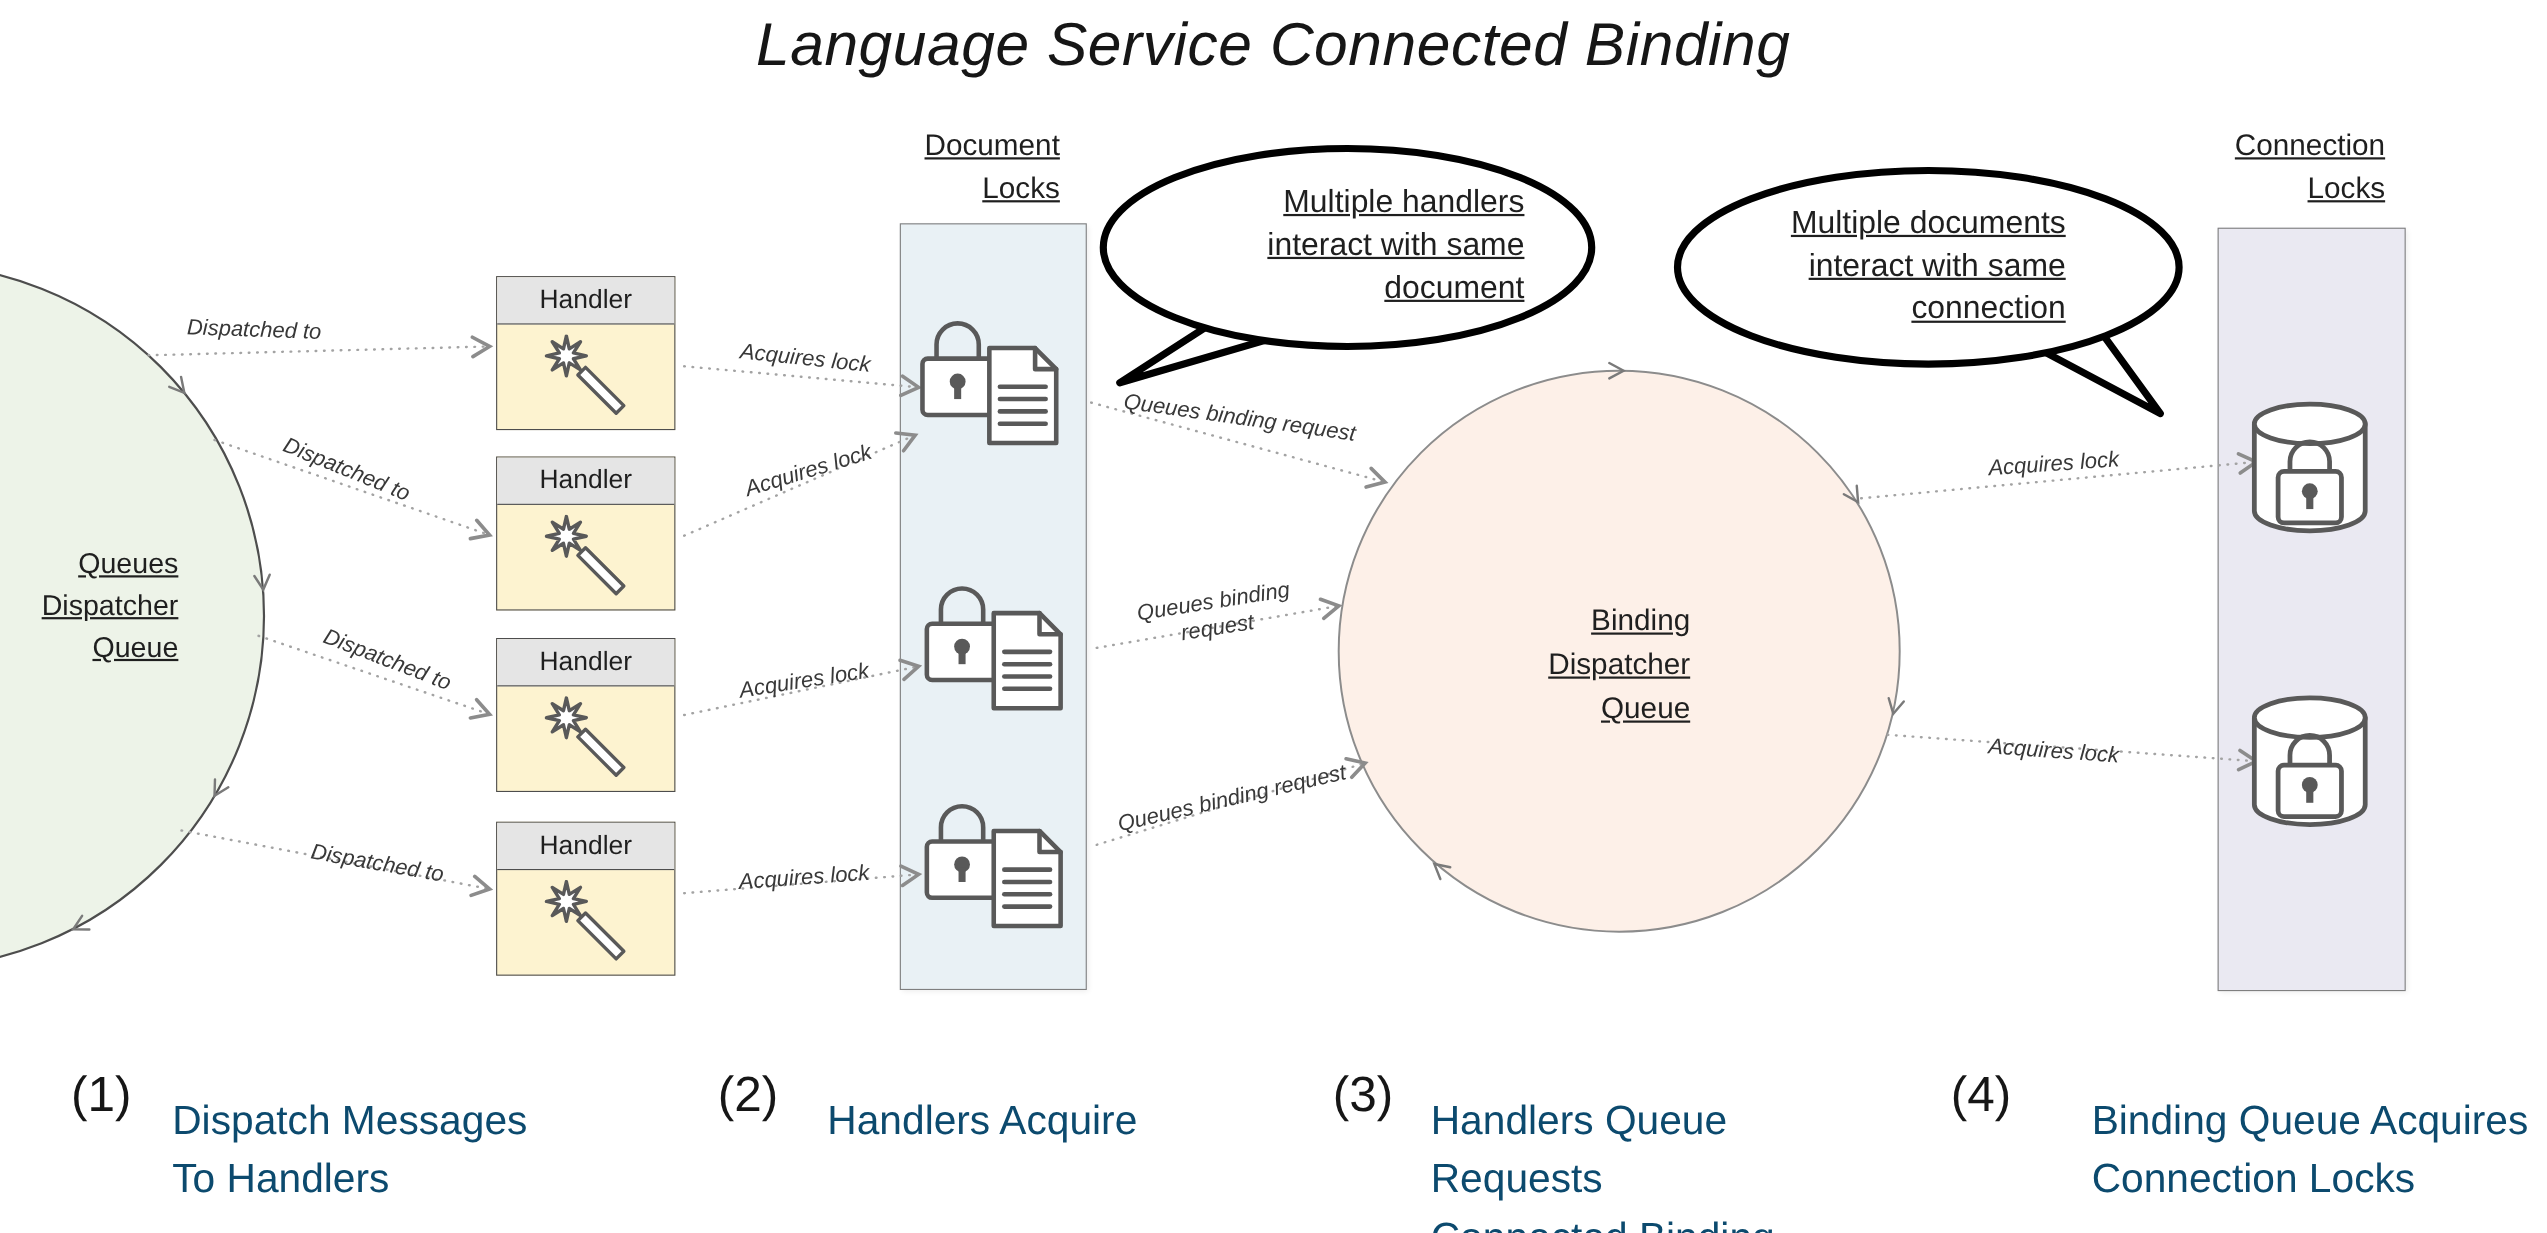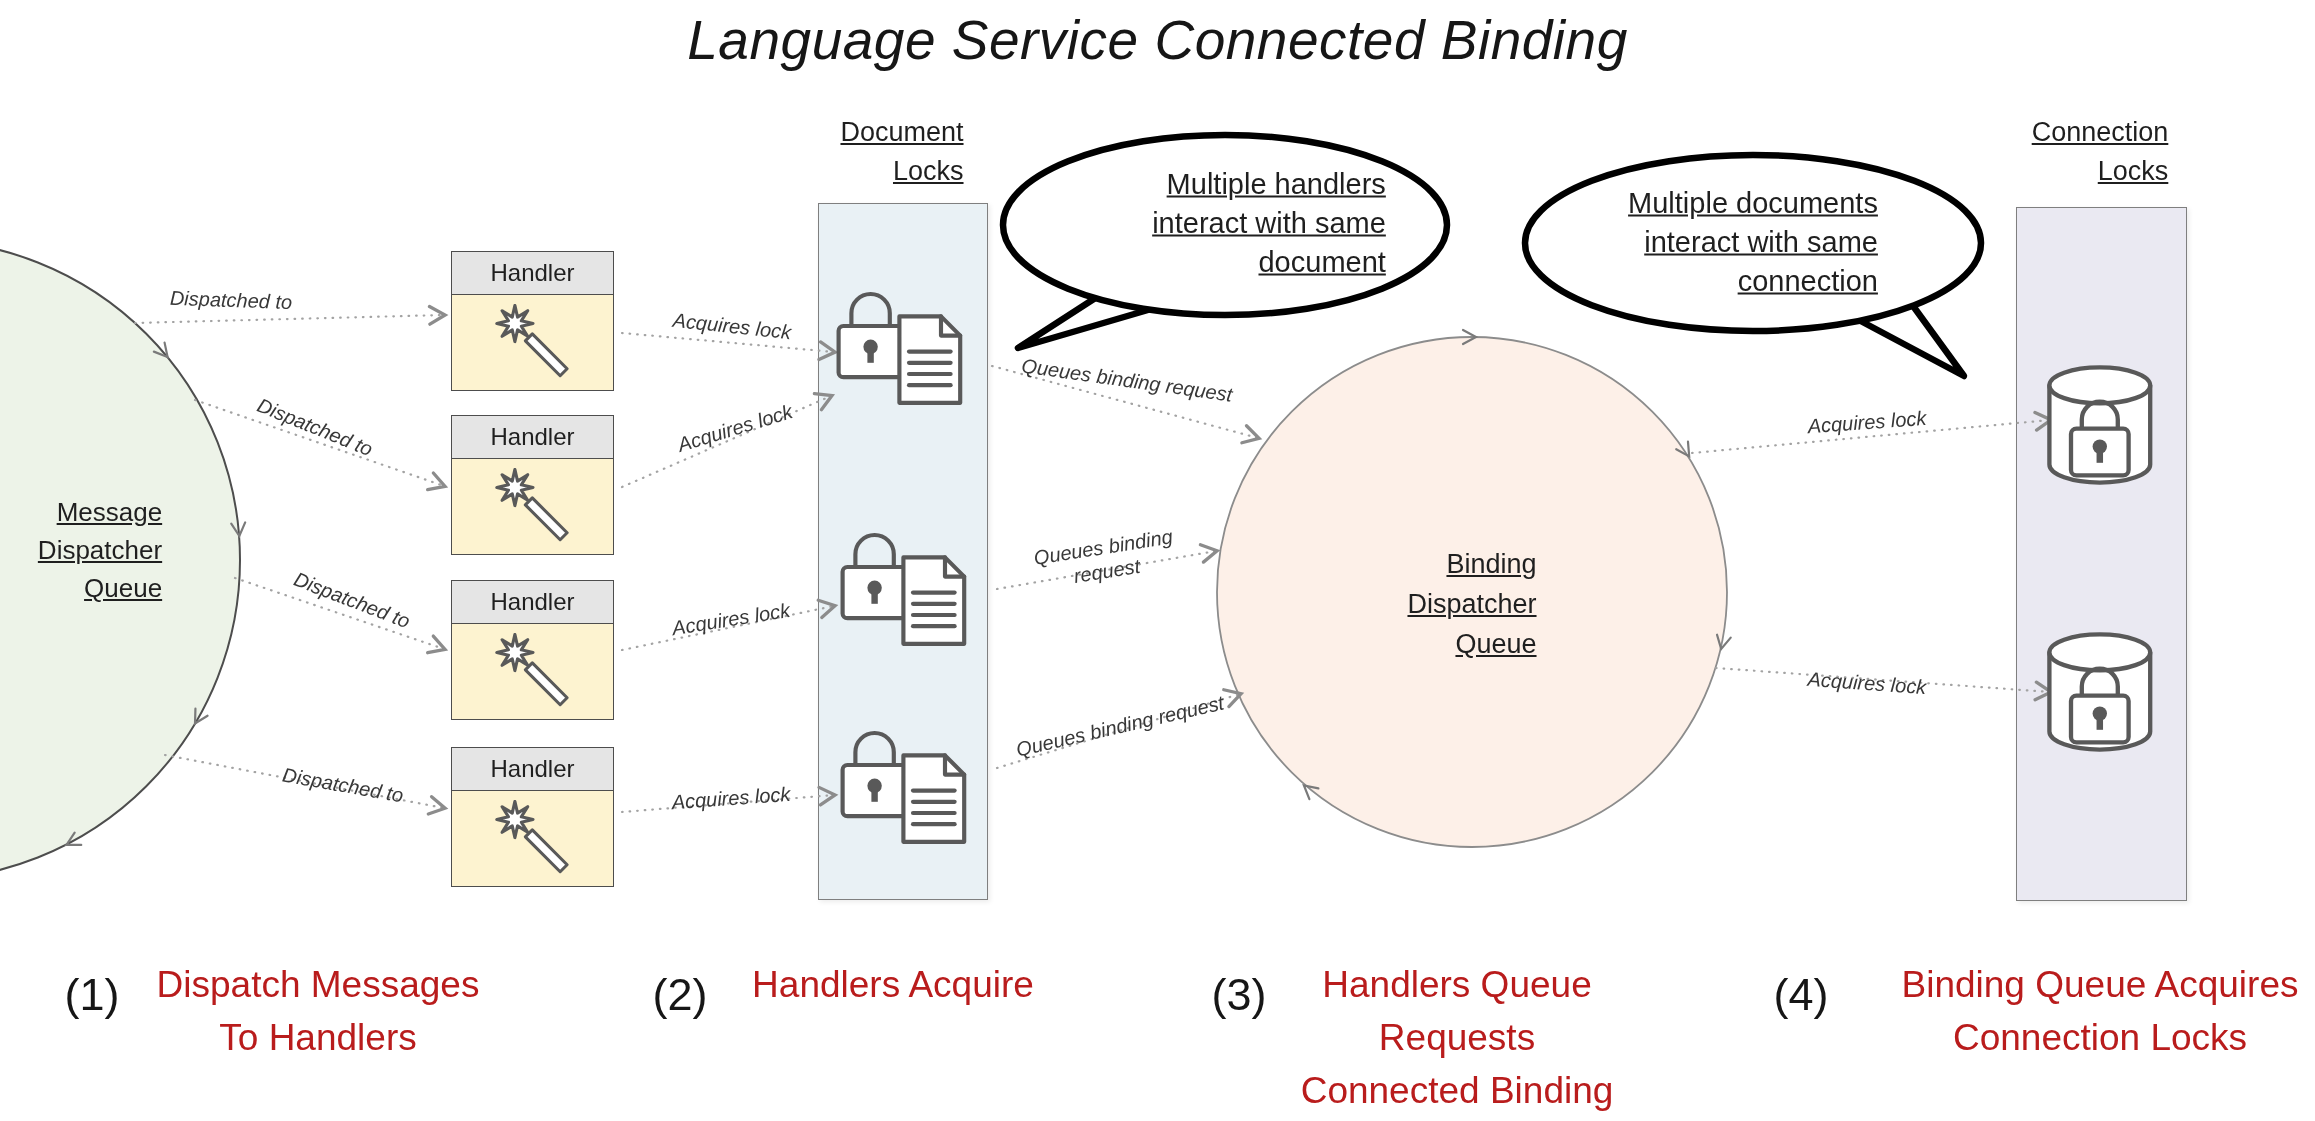--- a/index.html
+++ b/index.html
@@ -27,21 +27,21 @@
   .node-label   { font-size:26px; line-height:38px; }
   .panel-header { font-size:27px; line-height:39px; }
   .bubble-text  { font-size:29px; line-height:39px; }
   
   .edge-label {
     position:absolute; transform:translate(-50%,-50%) rotate(var(--r,0deg));
     font-style:italic; font-size:20px; color:#383838; white-space:nowrap; text-align:center; line-height:24px;
   }
   
   .step-num  { position:absolute; transform:translate(-50%,-50%); font-size:45px; color:#161616; }
-  .step-text { position:absolute; transform:translateX(-50%); text-align:center; font-size:37px; line-height:53px; color:#b91c1c; white-space:nowrap; }
+  .step-text { position:absolute; transform:translateX(-50%); font-size:37px; line-height:53px; color:#0c4a6e; white-space:nowrap;margin-top:34px; }
   
   .overlay { position:absolute; left:0; top:0; pointer-events:none; }
   .dot-line { stroke:#a3a3a3; stroke-width:2.2; stroke-dasharray:0.6 7; stroke-linecap:round; fill:none; }
   .chev { stroke:#7a7a7a; stroke-width:2.2; fill:none; stroke-linecap:round; }
   .bubble-shape { fill:#ffffff; stroke:#000000; stroke-width:6.5; stroke-linejoin:round; }
 </style>
 </head>
 <body>
 
 <div class="canvas">
@@ -179,21 +179,21 @@
       <path class="bubble-shape" d="M1100 295 L1018 348 L1165 305 Z"></path>
       <ellipse class="bubble-shape" cx="1225" cy="225" rx="222" ry="90"></ellipse>
     </g>
     <g>
       <path class="bubble-shape" d="M1840 310 L1964 376 L1900 288 Z"></path>
       <ellipse class="bubble-shape" cx="1753" cy="243" rx="228" ry="88"></ellipse>
     </g>
   </svg>
 
   <div class="center-text node-label" style="left:100px; top:550px;">
-    <div>Message</div>
+    <div>Queues</div>
     <div>Dispatcher</div>
     <div>Queue</div>
   </div>
   <div class="center-text panel-header" style="left:902px; top:152px;">
     <div>Document</div>
     <div>Locks</div>
   </div>
   <div class="center-text node-label" style="left:1472px; top:585px; font-size:27px; line-height:40px;margin-top:19px;">
     <div>Binding</div>
     <div>Dispatcher</div>

